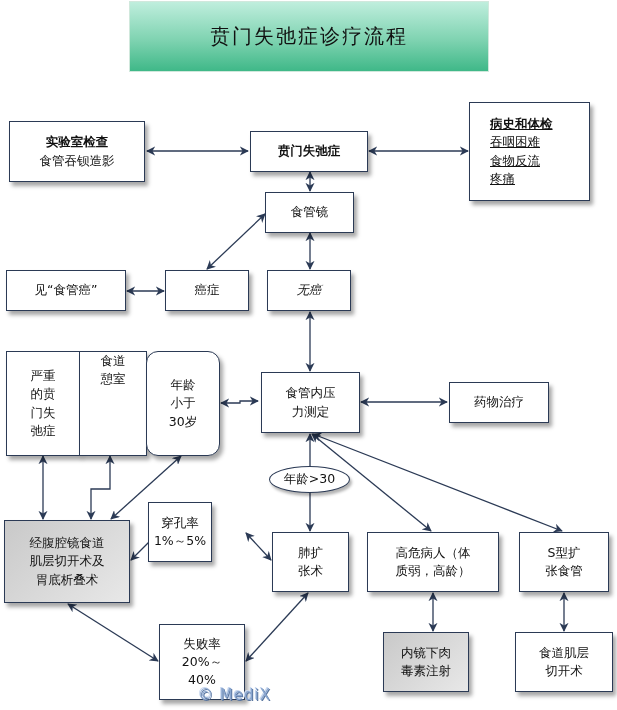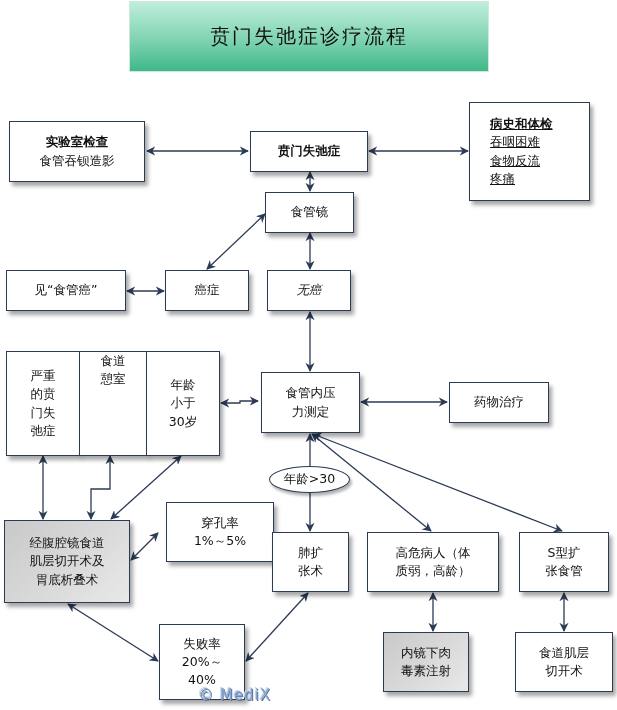--- a/index.html
+++ b/index.html
@@ -98,21 +98,21 @@
   <span>的贲</span>
   <span>门失</span>
   <span>弛症</span>
 </div>
 
 <div class="box" style="left:79px;top:351px;width:68px;height:105px;justify-content:flex-start;">
   <span>食道</span>
   <span>憩室</span>
 </div>
 
-<div class="box" style="left:146px;top:351px;width:74px;height:105px;">
+<div class="box" style="left:146px;top:351px;width:74px;height:105px;border-radius:12px;">
   <span>年龄</span>
   <span>小于</span>
   <span>30岁</span>
 </div>
 
 <div class="box" style="left:261px;top:372px;width:99px;height:61px;">
   <span>食管内压</span>
   <span>力测定</span>
 </div>
 
@@ -123,21 +123,21 @@
 <div class="ellipse" style="left:269px;top:466px;width:81px;height:27px;">
   <span>年龄&gt;30</span>
 </div>
 
 <div class="box gray" style="left:4px;top:520px;width:126px;height:83px;">
   <span>经腹腔镜食道</span>
   <span>肌层切开术及</span>
   <span>胃底析叠术</span>
 </div>
 
-<div class="box" style="left:166px;top:502px;width:108px;height:60px;">
+<div class="box" style="left:148px;top:502px;width:64px;height:60px;">
   <span>穿孔率</span>
   <span>1%～5%</span>
 </div>
 
 <div class="box" style="left:272px;top:532px;width:77px;height:60px;">
   <span>肺扩</span>
   <span>张术</span>
 </div>
 
 <div class="box" style="left:367px;top:532px;width:132px;height:60px;">

